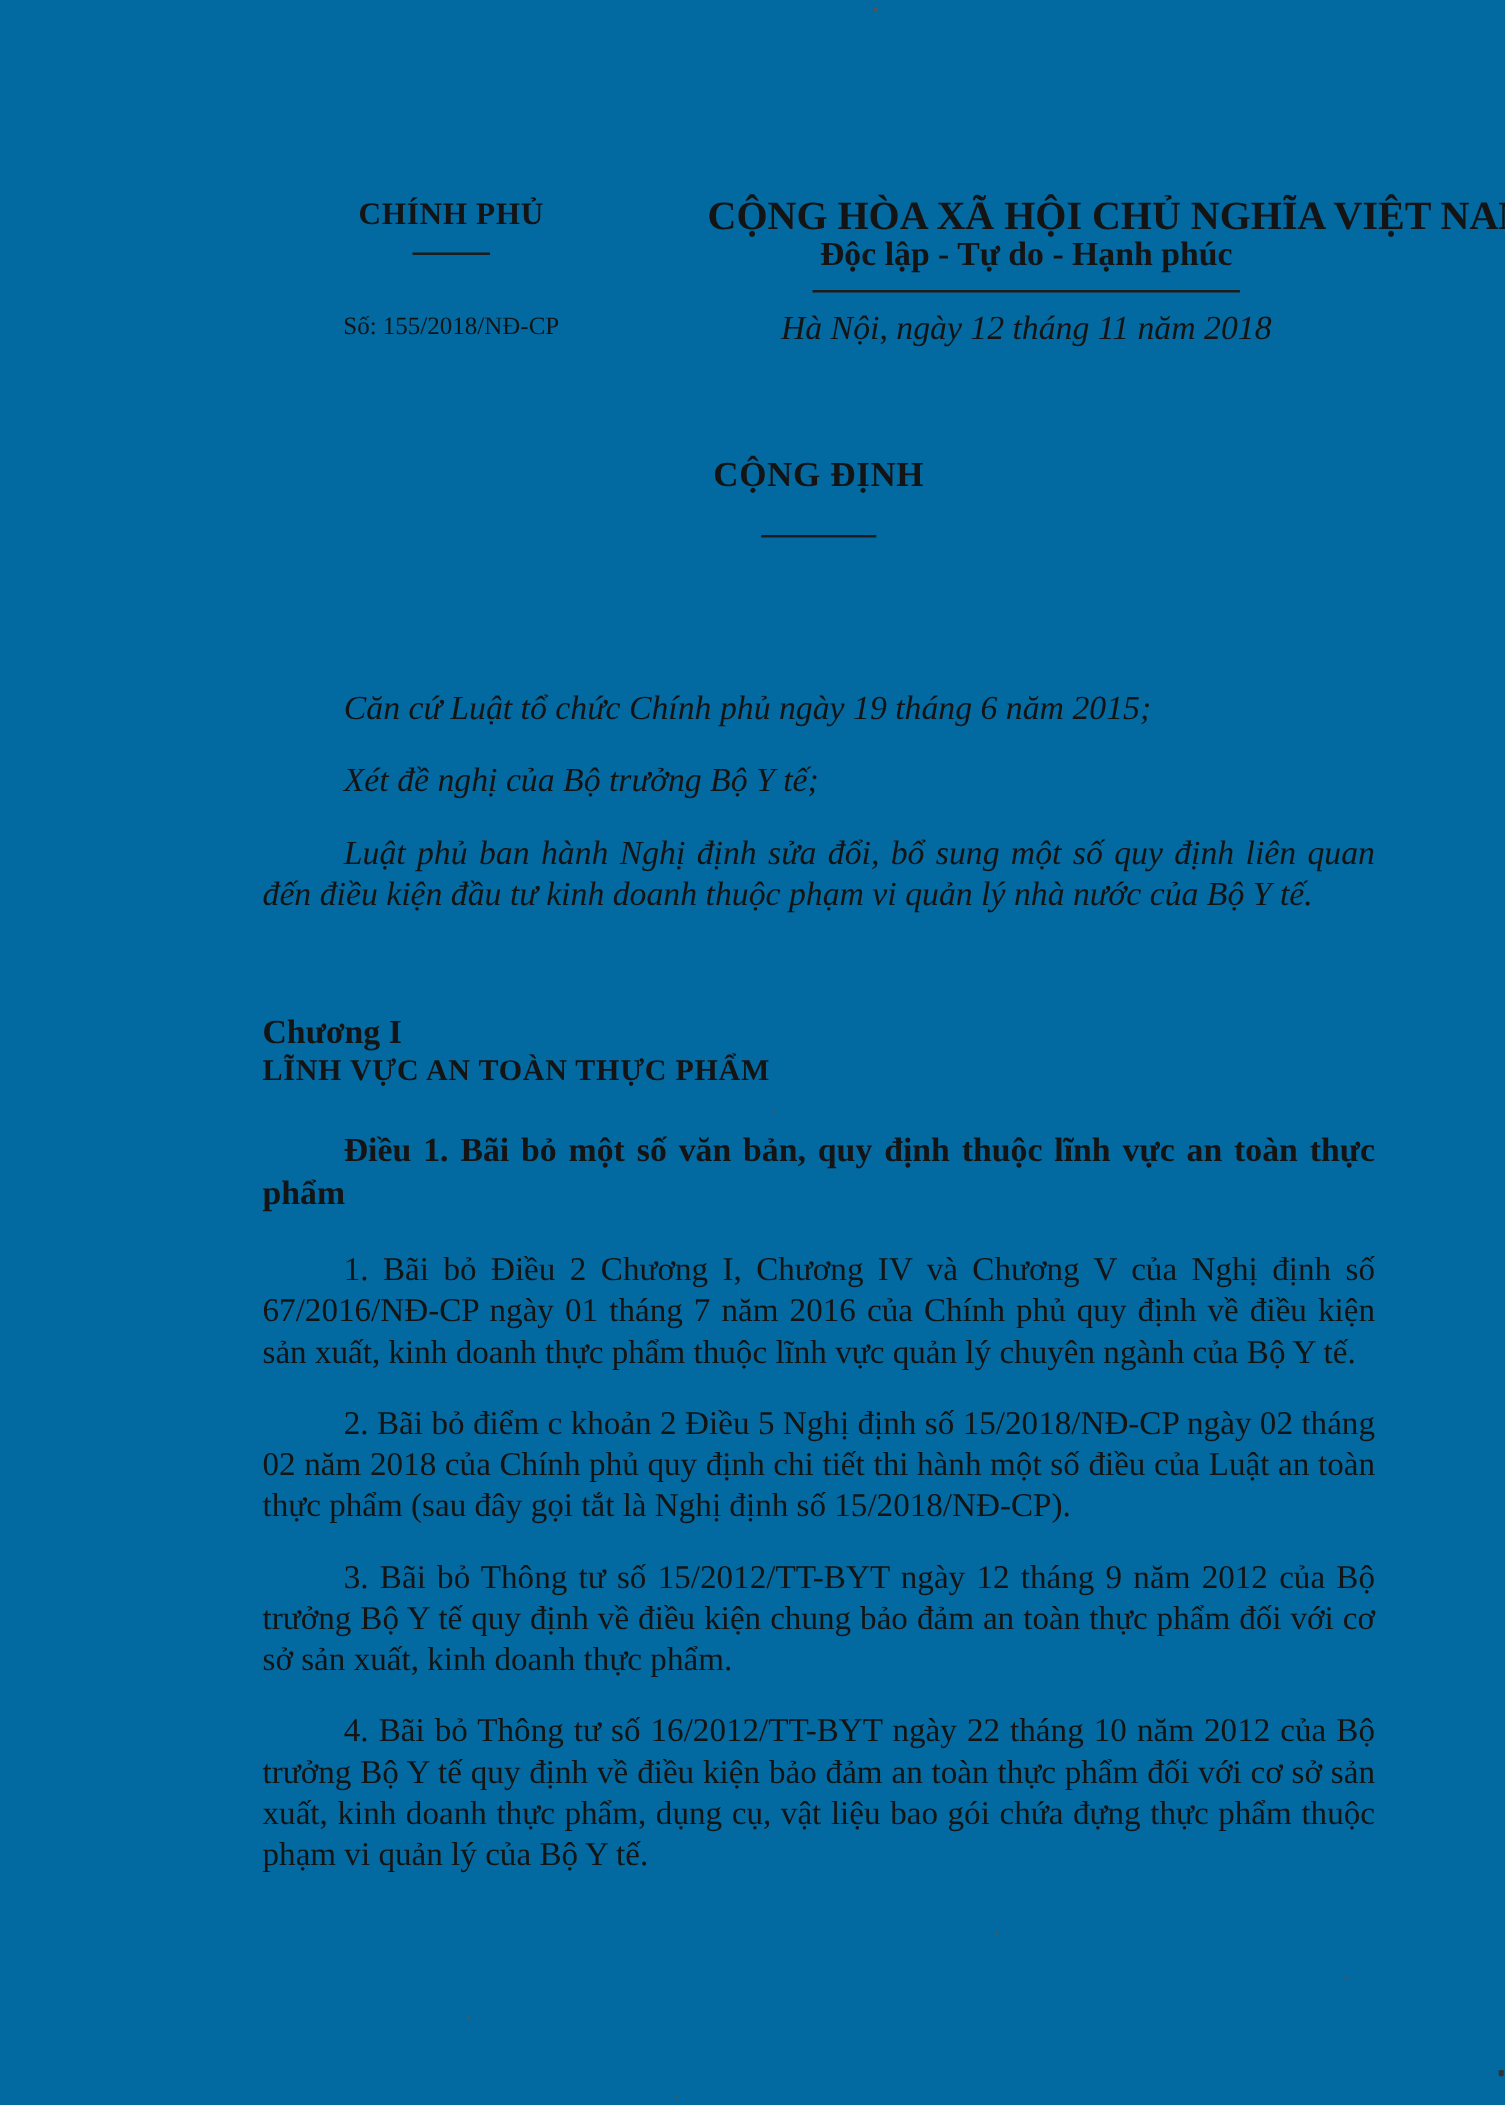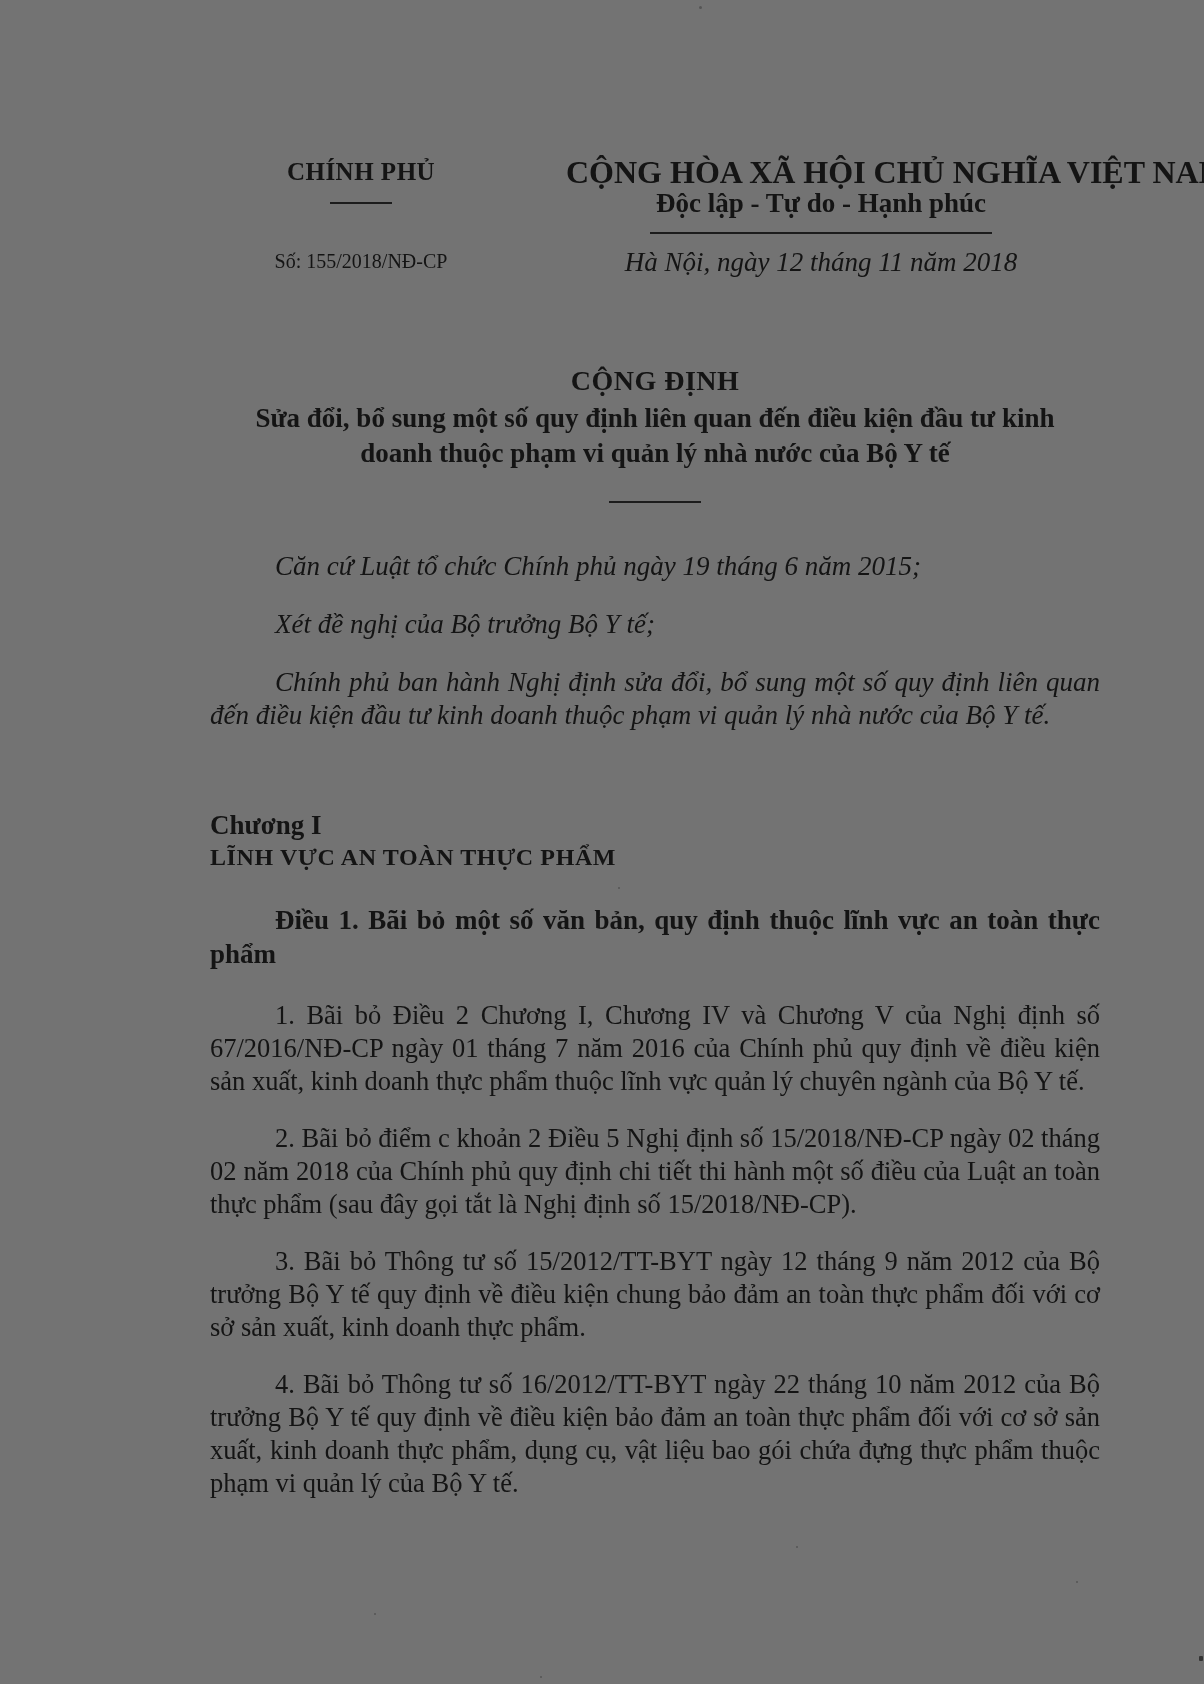--- a/index.html
+++ b/index.html
@@ -6,21 +6,21 @@
   html, body {
     margin: 0;
     padding: 0;
     background: #ffffff;
   }
   .page {
     position: relative;
     width: 1204px;
     height: 1684px;
     margin: 0 auto;
-    background: #737373;
+    background: #0369a1;
     color: #141414;
     font-family: "Liberation Serif", "DejaVu Serif", serif;
     overflow: hidden;
     -webkit-font-smoothing: antialiased;
   }
 
   
   .header {
     position: absolute;
     top: 158px;
@@ -203,28 +203,27 @@
     <div class="header-right">
       <div class="national-title">CỘNG HÒA XÃ HỘI CHỦ NGHĨA VIỆT NAM</div>
       <div class="national-motto">Độc lập - Tự do - Hạnh phúc</div>
       <hr class="motto-rule">
       <div class="place-date">Hà Nội, ngày 12 tháng 11 năm 2018</div>
     </div>
   </div>
 
   <div class="title-block">
     <div class="doc-type">CỘNG ĐỊNH</div>
-    <div class="doc-subject">Sửa đổi, bổ sung một số quy định liên quan đến điều kiện đầu tư kinh doanh thuộc phạm vi quản lý nhà nước của Bộ Y tế</div>
     <hr class="title-rule">
   </div>
 
   <div class="preamble">
     <p>Căn cứ Luật tổ chức Chính phủ ngày 19 tháng 6 năm 2015;</p>
     <p>Xét đề nghị của Bộ trưởng Bộ Y tế;</p>
-    <p class="justify">Chính phủ ban hành Nghị định sửa đổi, bổ sung một số quy định liên quan đến điều kiện đầu tư kinh doanh thuộc phạm vi quản lý nhà nước của Bộ Y tế.</p>
+    <p class="justify">Luật phủ ban hành Nghị định sửa đổi, bổ sung một số quy định liên quan đến điều kiện đầu tư kinh doanh thuộc phạm vi quản lý nhà nước của Bộ Y tế.</p>
   </div>
 
   <div class="chapter">
     <div class="chapter-label">Chương I</div>
     <div class="chapter-title">LĨNH VỰC AN TOÀN THỰC PHẨM</div>
   </div>
 
   <div class="article">
     <p class="article-heading">Điều 1. Bãi bỏ một số văn bản, quy định thuộc lĩnh vực an toàn thực phẩm</p>
     <p class="clause">1. Bãi bỏ Điều 2 Chương I, Chương IV và Chương V của Nghị định số 67/2016/NĐ-CP ngày 01 tháng 7 năm 2016 của Chính phủ quy định về điều kiện sản xuất, kinh doanh thực phẩm thuộc lĩnh vực quản lý chuyên ngành của Bộ Y tế.</p>

